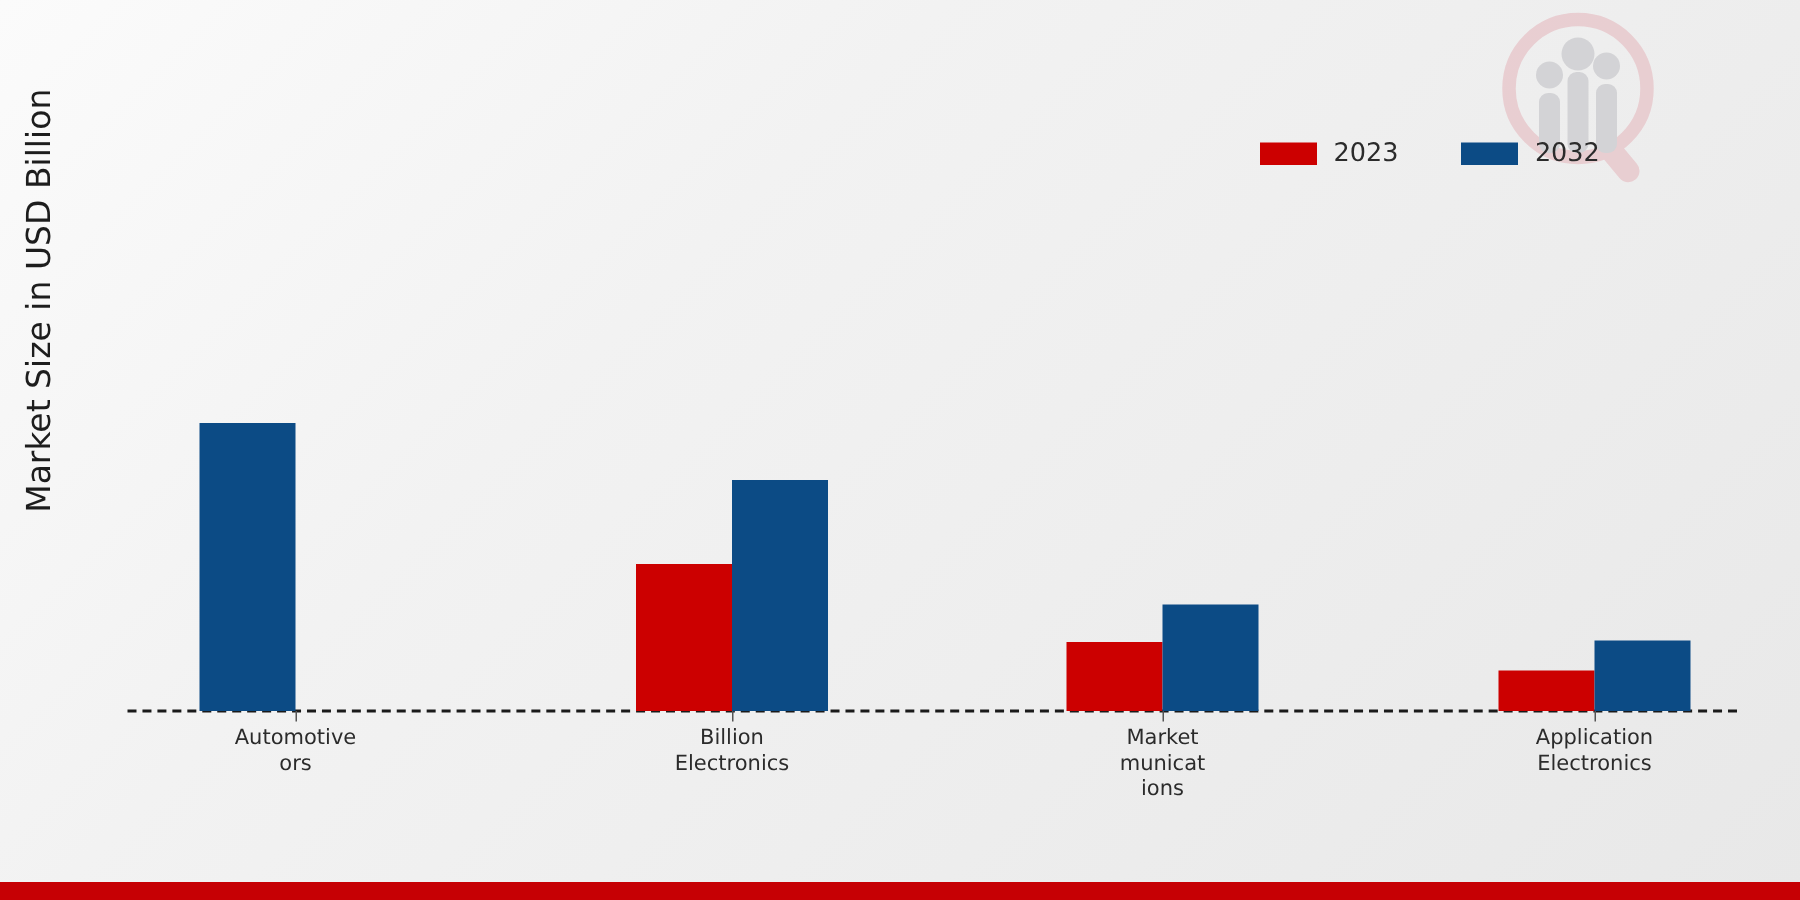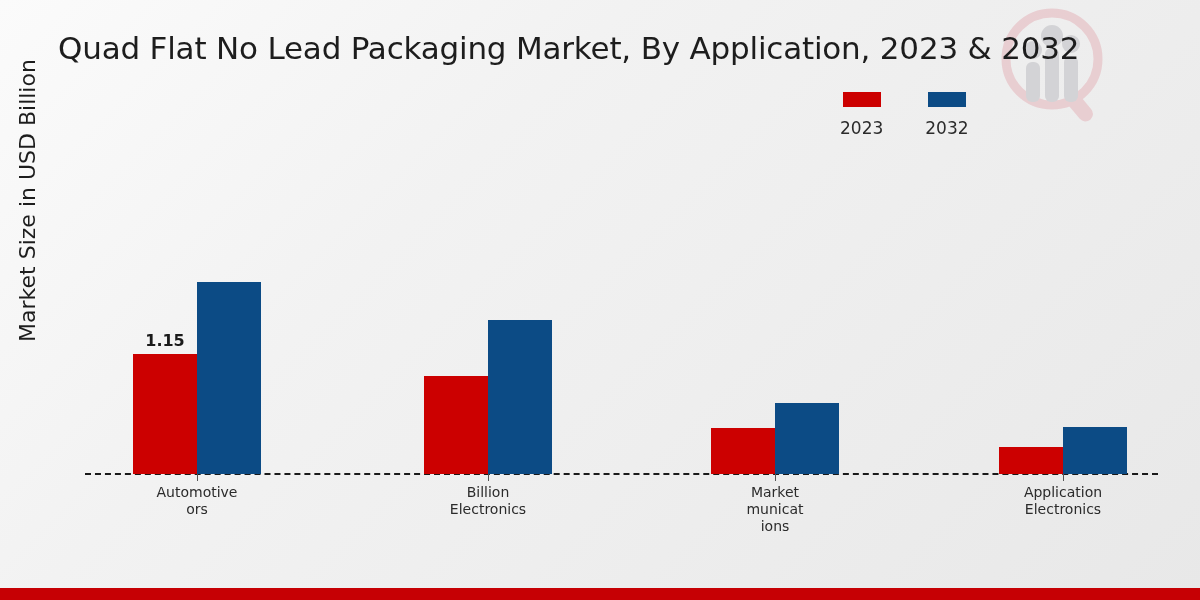--- a/index.html
+++ b/index.html
@@ -16,21 +16,21 @@
 
   
   .chart-title{
     position:absolute;left:58px;top:30px;width:1030px;
     font-size:31px;font-weight:400;color:#1d1d1d;
     letter-spacing:-.2px;white-space:nowrap;
   }
 
   
   .legend{position:absolute;left:840px;top:92px;display:flex;align-items:center;gap:42px;}
-  .legend-item{display:flex;align-items:center;gap:11px;flex-direction:column;}
+  .legend-item{display:flex;align-items:center;gap:11px;}
   .legend-swatch{width:38px;height:15px;display:block;}
   .legend-label{font-size:17px;color:#2b2b2b;}
 
   
   .y-axis-label{
     position:absolute;left:-148px;top:188px;width:350px;
     text-align:center;font-size:22px;color:#1d1d1d;
     transform:rotate(-90deg);transform-origin:center center;
   }
 
@@ -66,43 +66,38 @@
     <circle cx="52" cy="55" r="46" fill="none" stroke="#e8c9cd" stroke-width="9"></circle>
     <rect x="72" y="86" width="15" height="34" rx="7.5" transform="rotate(-40 79 103)" fill="#e8c9cd"></rect>
     <rect x="26" y="58" width="14" height="40" rx="6" fill="#cfcfd2"></rect>
     <rect x="45" y="44" width="14" height="54" rx="6" fill="#cfcfd2"></rect>
     <rect x="64" y="52" width="14" height="46" rx="6" fill="#cfcfd2"></rect>
     <circle cx="33" cy="46" r="9" fill="#cfcfd2"></circle>
     <circle cx="52" cy="32" r="11" fill="#cfcfd2"></circle>
     <circle cx="71" cy="40" r="9" fill="#cfcfd2"></circle>
   </svg>
 
-  <div class="chart-title">Quad Flat No Lead Packaging Market, By Application, 2023 &amp; 2032</div>
 
   <div class="legend">
     <div class="legend-item">
       <span class="legend-swatch" style="background:#cc0000"></span>
       <span class="legend-label">2023</span>
     </div>
     <div class="legend-item">
       <span class="legend-swatch" style="background:#0c4b85"></span>
       <span class="legend-label">2032</span>
     </div>
   </div>
 
   <div class="y-axis-label">Market Size in USD Billion</div>
 
   <div class="plot">
     <div class="baseline"></div>
     <div id="bars">
         <div class="group" style="left: 133px;">
-          <div style="position: relative;">
-            <div class="bar red" style="height: 119.6px; background: rgb(204, 0, 0);"></div>
-            <div class="bar-value" style="bottom: 123.6px;">1.15</div>
-          </div>
           <div style="position: relative;">
             <div class="bar blue" style="height: 192.4px; background: rgb(12, 75, 133);"></div>
           </div>
         </div>
         <div class="group" style="left: 424px;">
           <div style="position: relative;">
             <div class="bar red" style="height: 97.76px; background: rgb(204, 0, 0);"></div>
           </div>
           <div style="position: relative;">
             <div class="bar blue" style="height: 153.92px; background: rgb(12, 75, 133);"></div>

